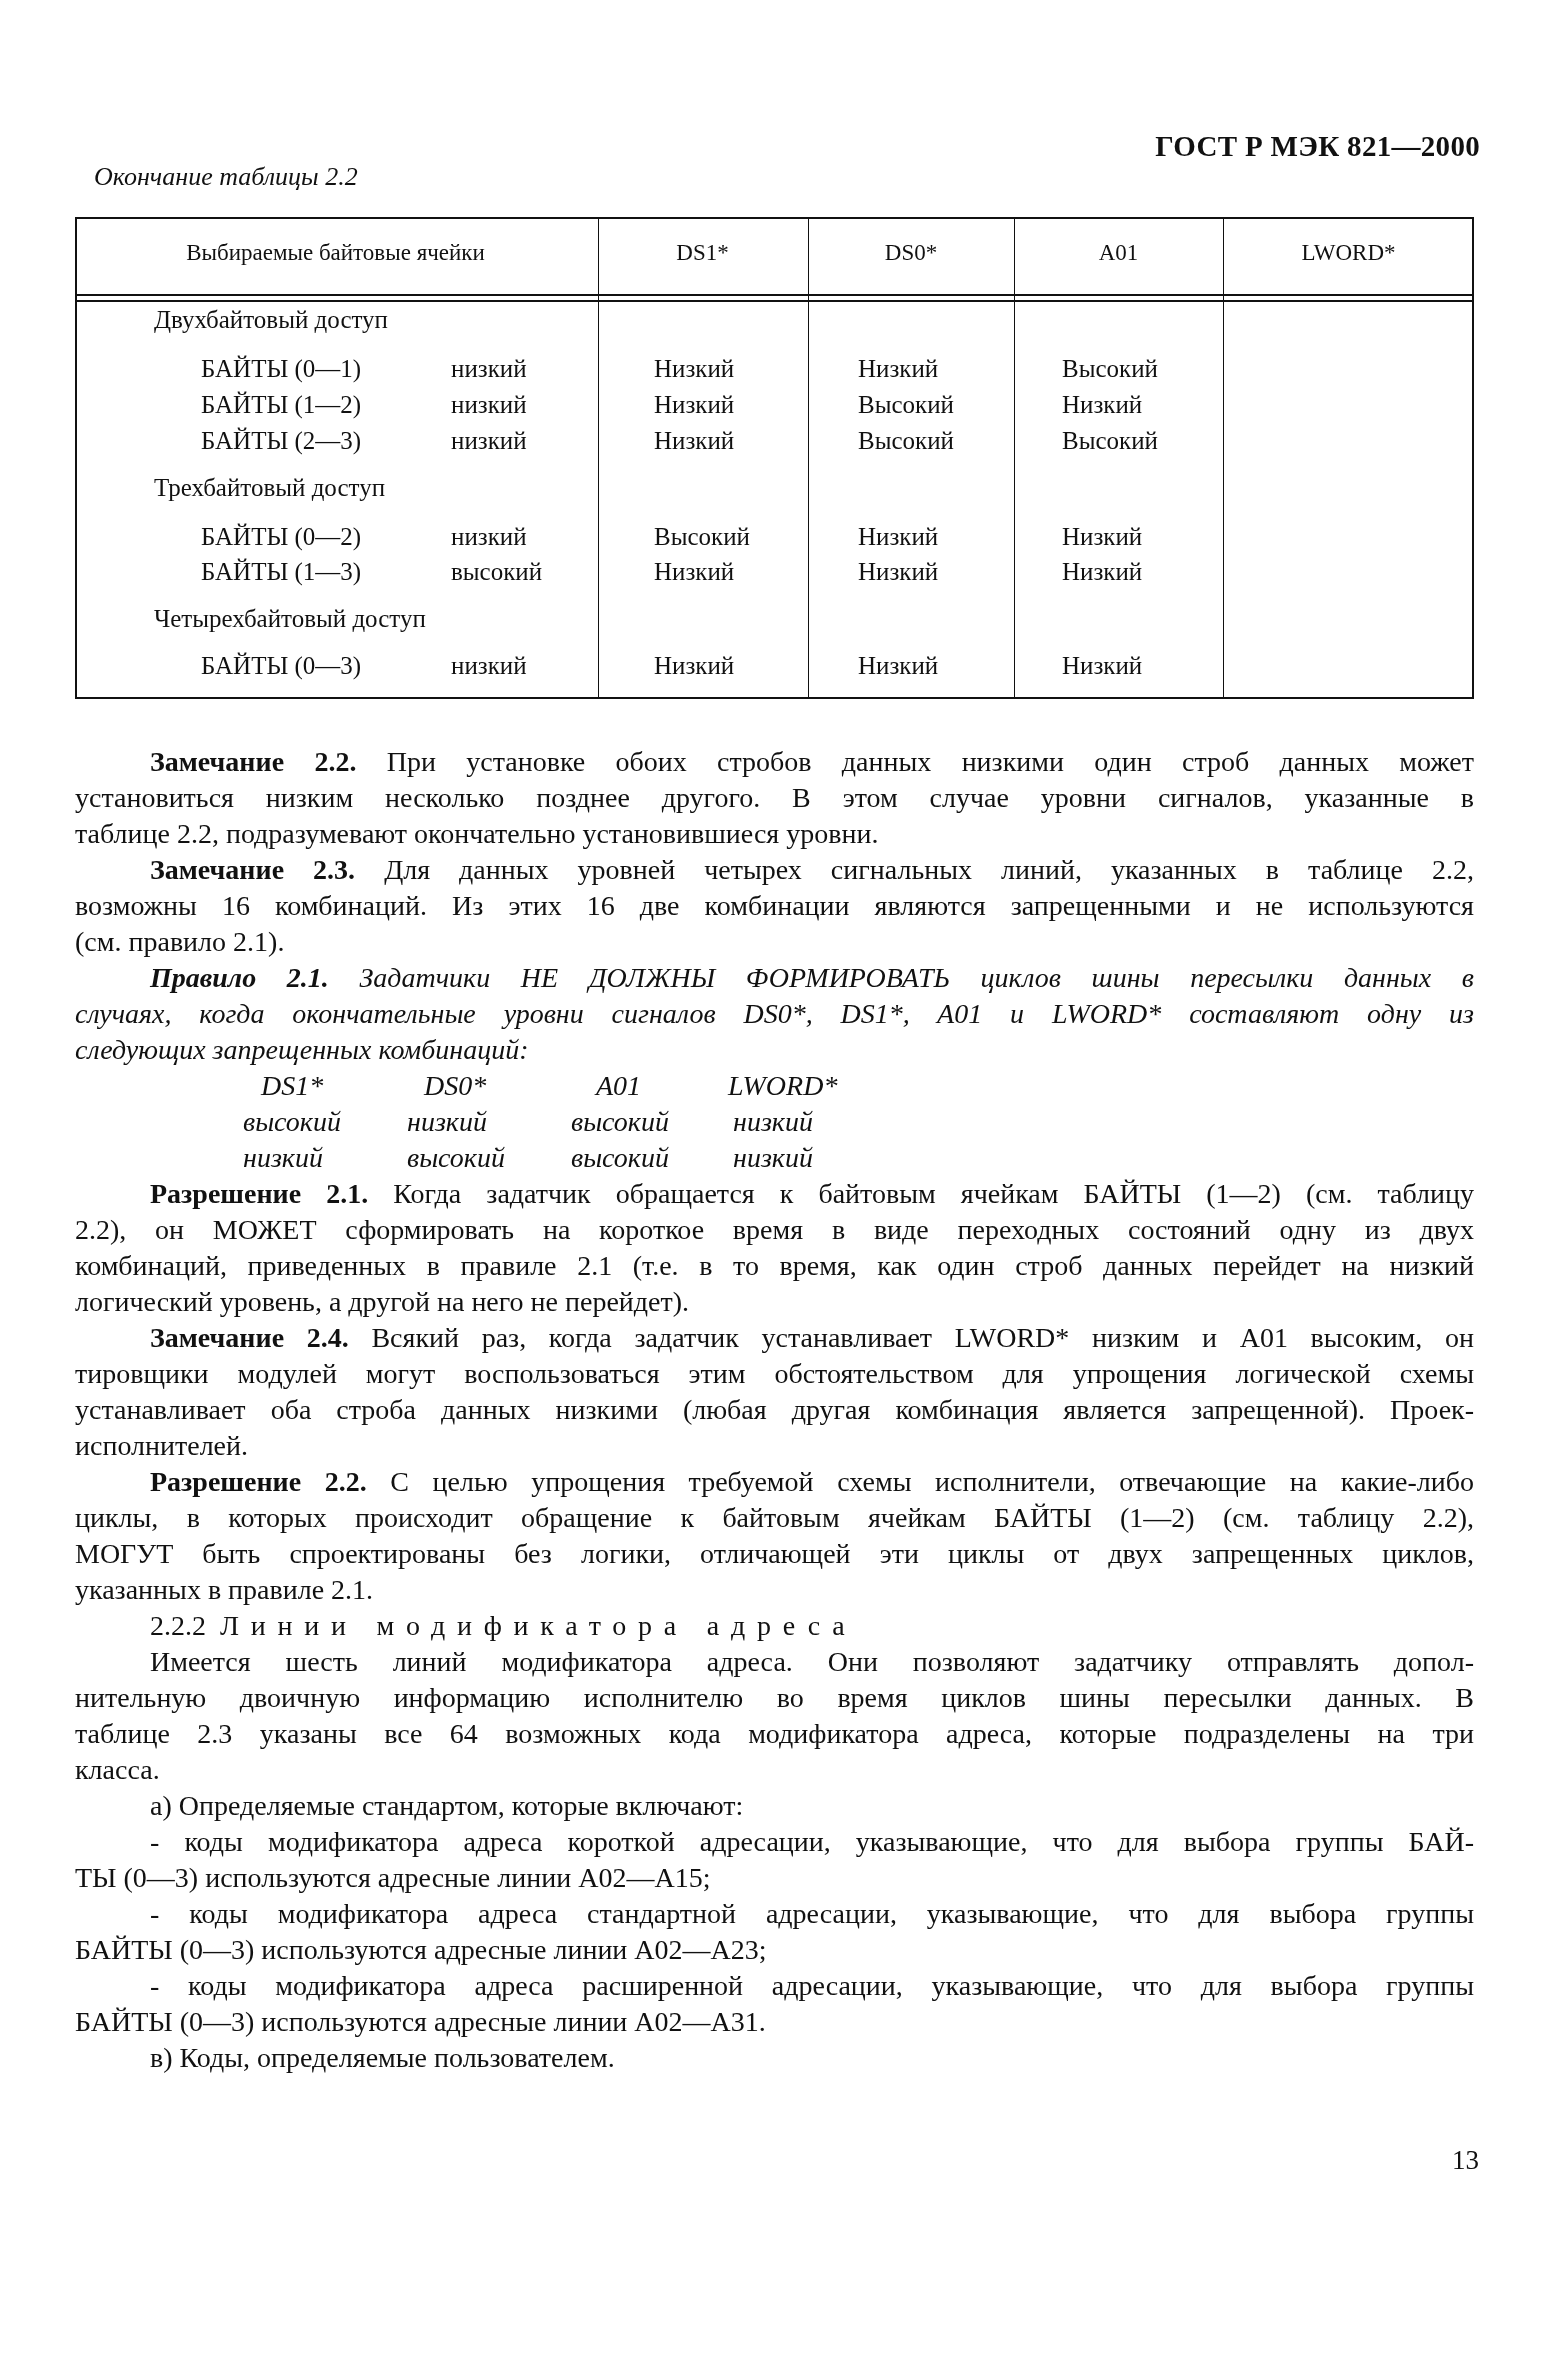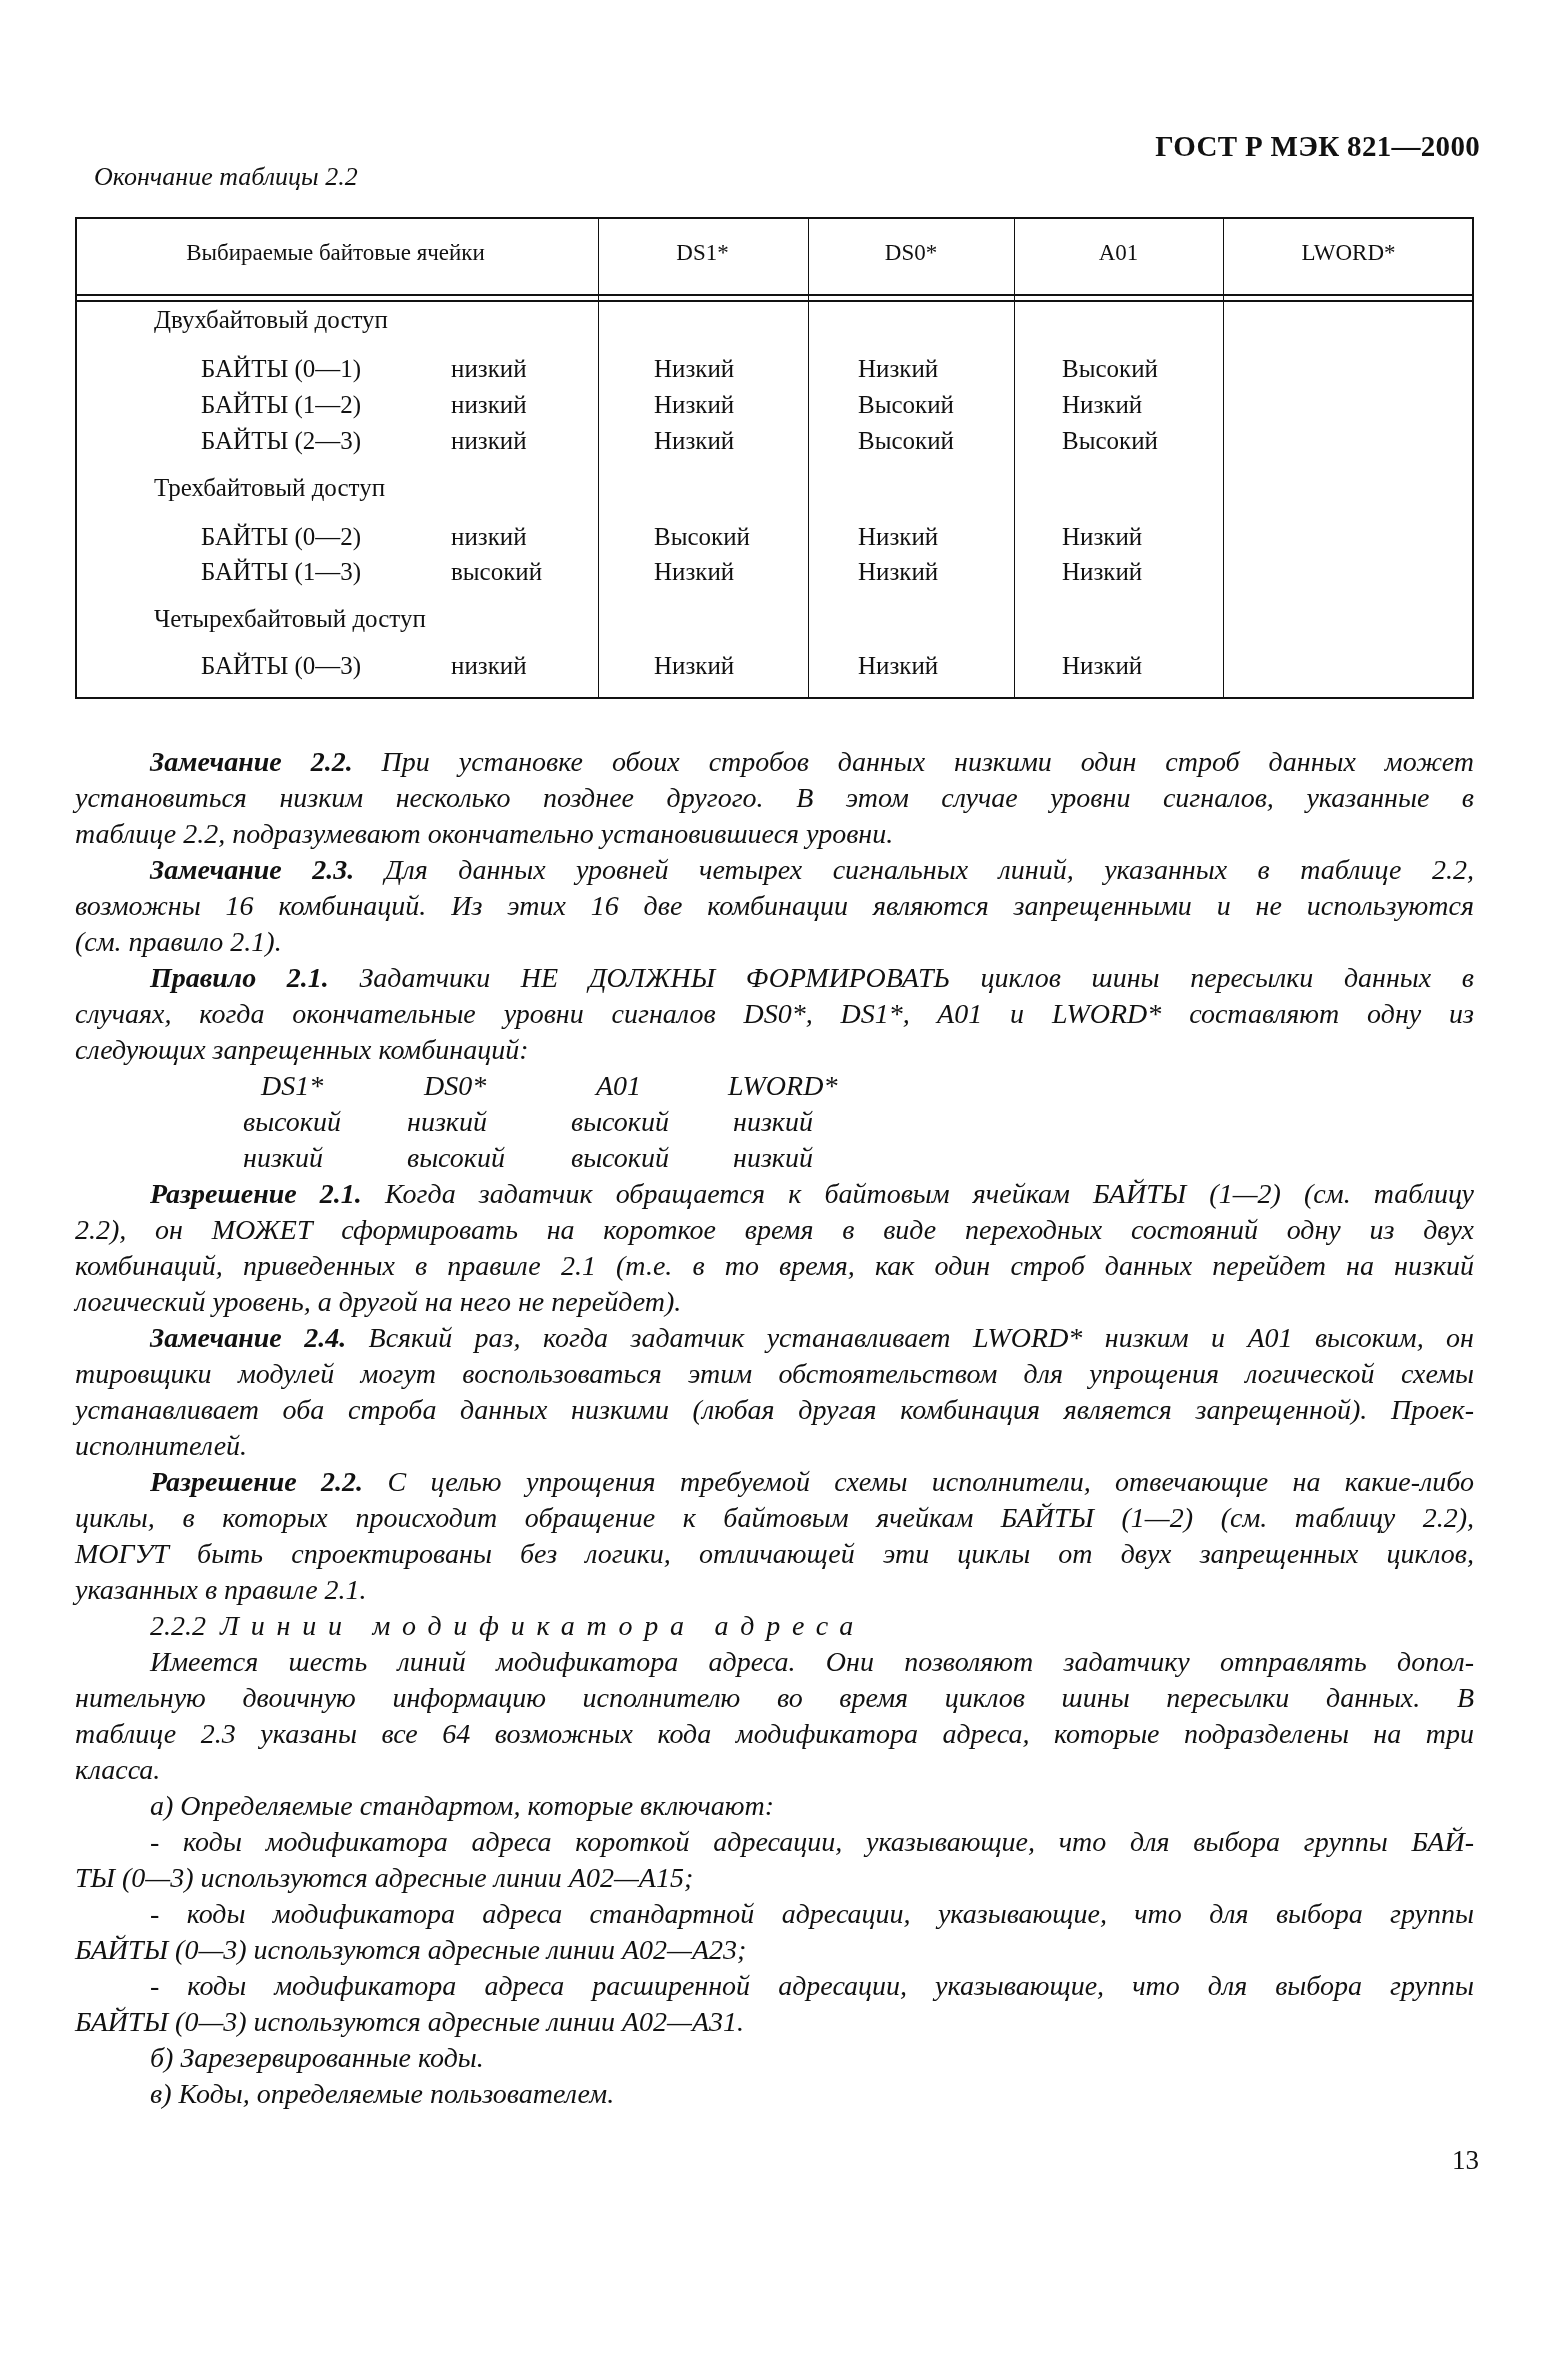--- a/index.html
+++ b/index.html
@@ -16,21 +16,21 @@
   .vline { position: absolute; top: 0; bottom: 0; width: 1.4px; background: #111; }
   .hdr-sep1 { position: absolute; left: 0; right: 0; top: 75px; height: 2.1px; background: #111; }
   .hdr-sep2 { position: absolute; left: 0; right: 0; top: 81px; height: 2.1px; background: #111; }
   .th { position: absolute; top: 0; height: 68px; display: flex; align-items: center; justify-content: center;
         text-align: center; font-size: 23px; line-height: 26.5px; }
   .cell { position: absolute; font-size: 25px; line-height: 31px; white-space: nowrap; }
 
   
   #body-text { left: 75px; top: 744px; width: 1399px; font-size: 28px; }
   .line { height: 36px; line-height: 36px; white-space: nowrap; text-align: justify;
-          text-align-last: justify; overflow: visible; font-style: italic; }
+          text-align-last: justify; overflow: visible; }
   .line.last { text-align-last: left; }
   .line.indent { padding-left: 75px; }
   .b { font-weight: bold; }
   .i { font-style: italic; }
   .combo-row { position: relative; height: 36px; line-height: 36px; font-style: italic; }
   .combo-row span { position: absolute; top: 0; }
   .spaced { letter-spacing: 0.42em; }
   #page-number { left: 1452px; top: 2143px; font-size: 27px; line-height: 35px; }
 </style>
 </head>
@@ -179,19 +179,18 @@
       <div class="line last">ТЫ (0—3) используются адресные линии A02—A15;</div>
     </div>
     <div>
       <div class="line indent">- коды модификатора адреса стандартной адресации, указывающие, что для выбора группы</div>
       <div class="line last">БАЙТЫ (0—3) используются адресные линии A02—A23;</div>
     </div>
     <div>
       <div class="line indent">- коды модификатора адреса расширенной адресации, указывающие, что для выбора группы</div>
       <div class="line last">БАЙТЫ (0—3) используются адресные линии A02—A31.</div>
     </div>
-    <div class="line indent last">б) Зарезервированные коды.</div>
     <div class="line indent last">в) Коды, определяемые пользователем.</div>
   </div>
 </div>
 
 <div id="page-number" class="abs">13</div>
 
 
 </body></html>

